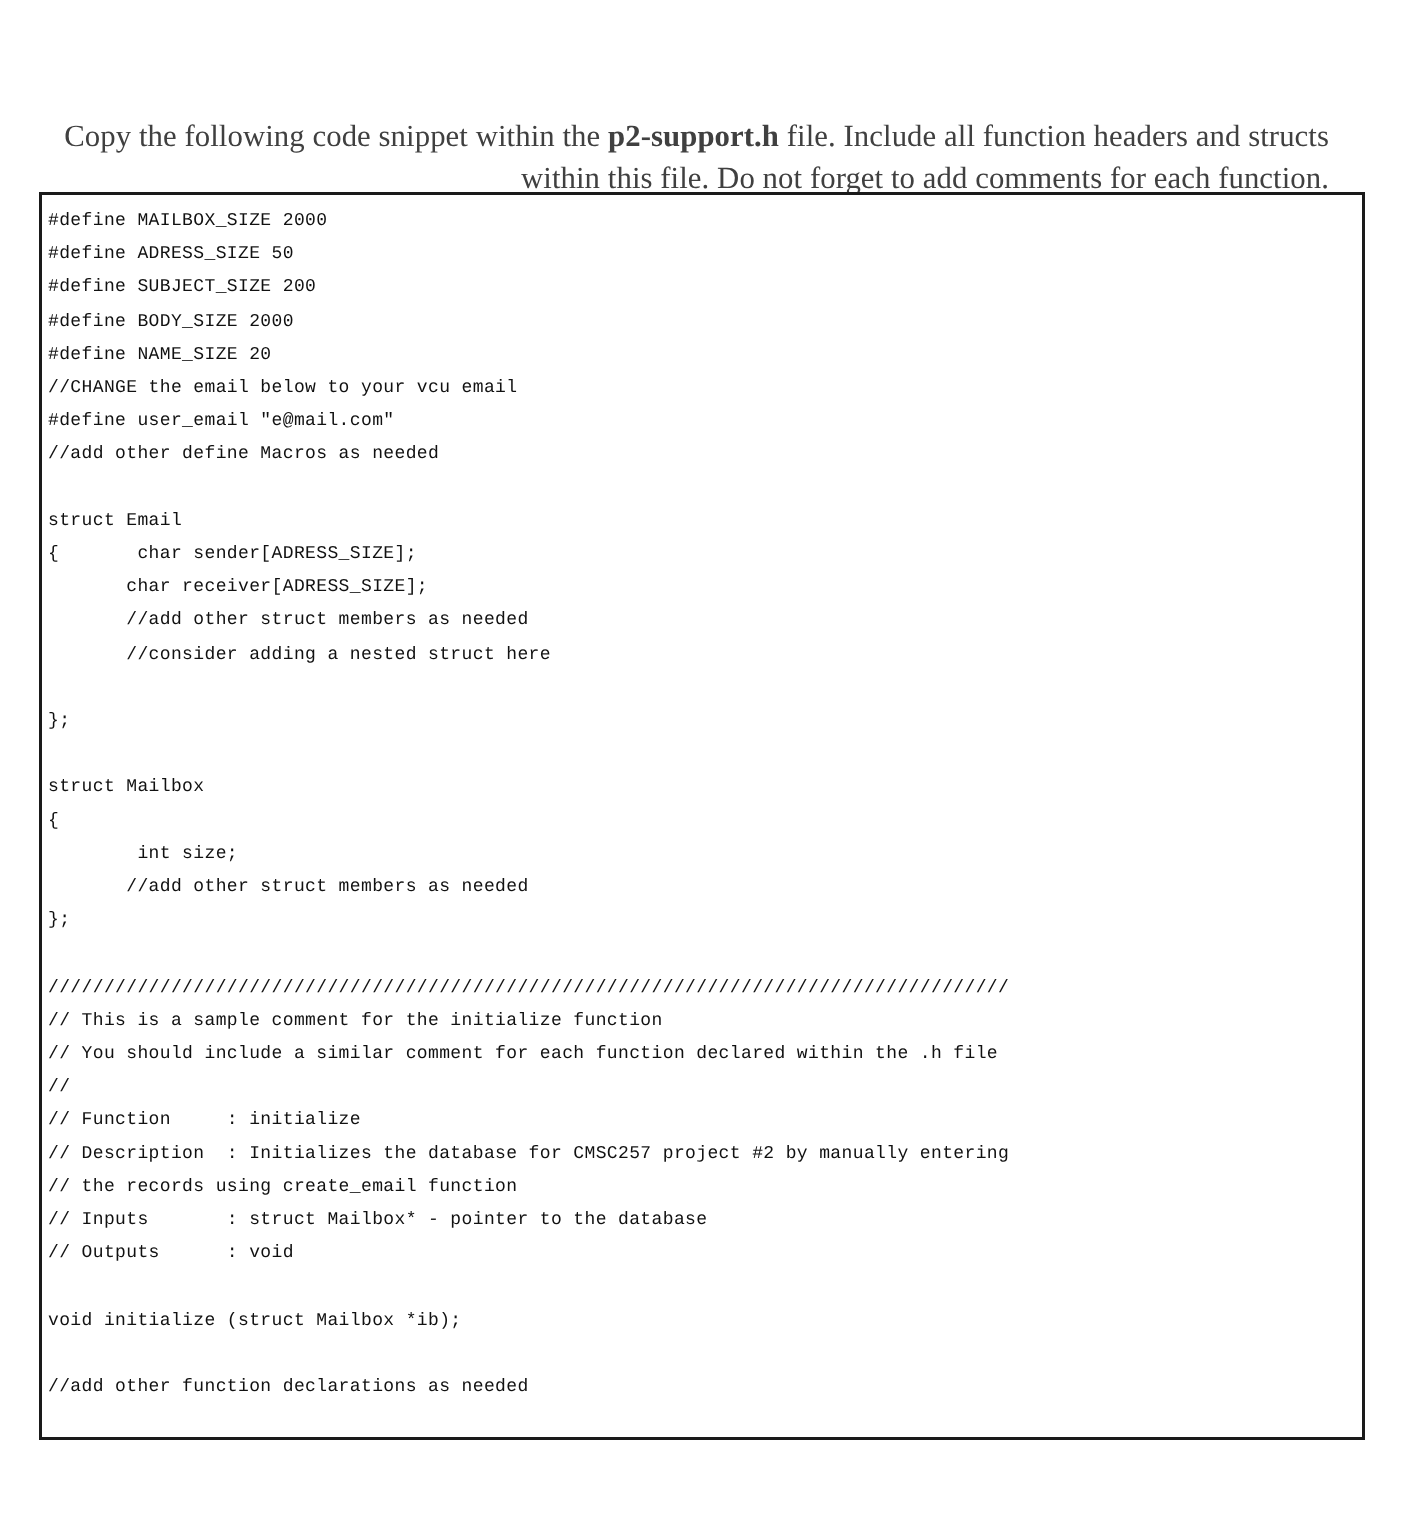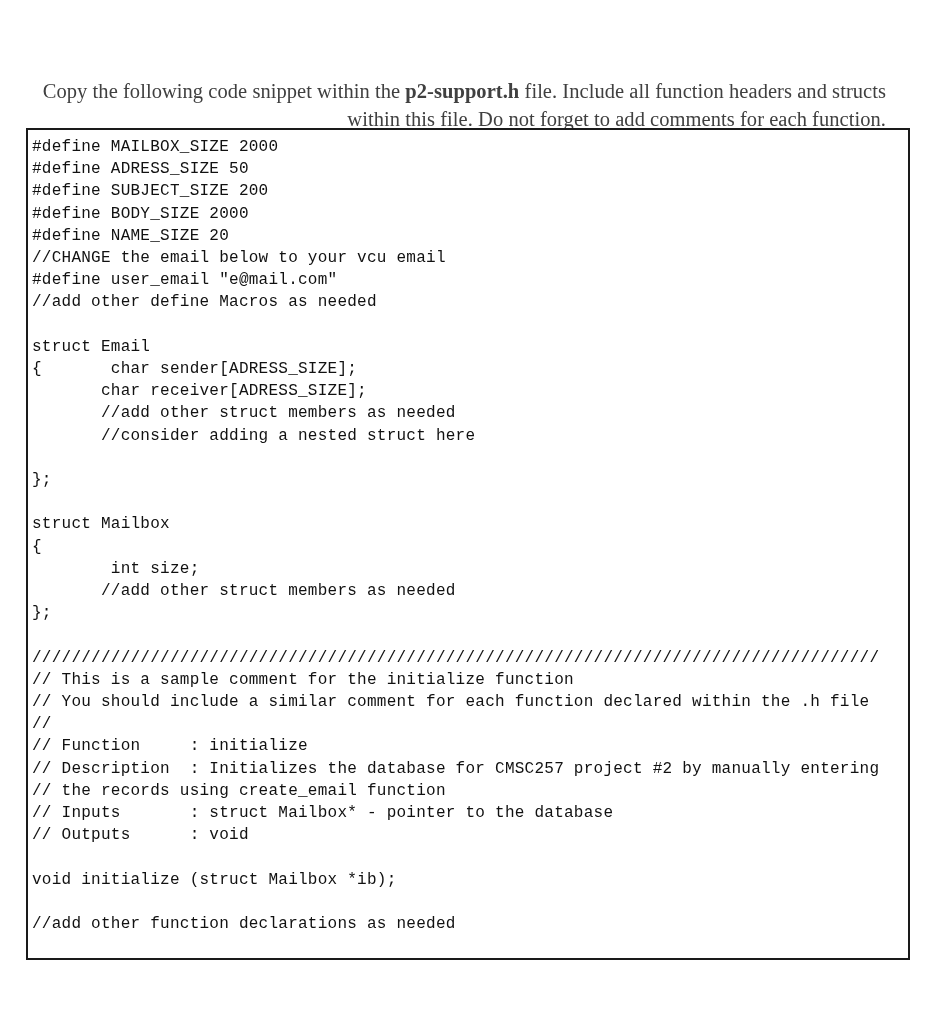--- a/index.html
+++ b/index.html
@@ -48,21 +48,21 @@
     background: #ffffff;
     overflow: hidden;
   }
   .code-inner {
     padding: 6px 0 0 4px;
   }
   pre.code {
     margin: 0;
     padding: 0;
     font-family: "Liberation Mono", "DejaVu Sans Mono", monospace;
-    font-size: 16px;
+    font-size: 12px;
     line-height: 22.2px;
     color: #111111;
     white-space: pre;
     letter-spacing: 0.25px;
     tab-size: 4;
   }
 </style>
 </head>
 <body>
 

